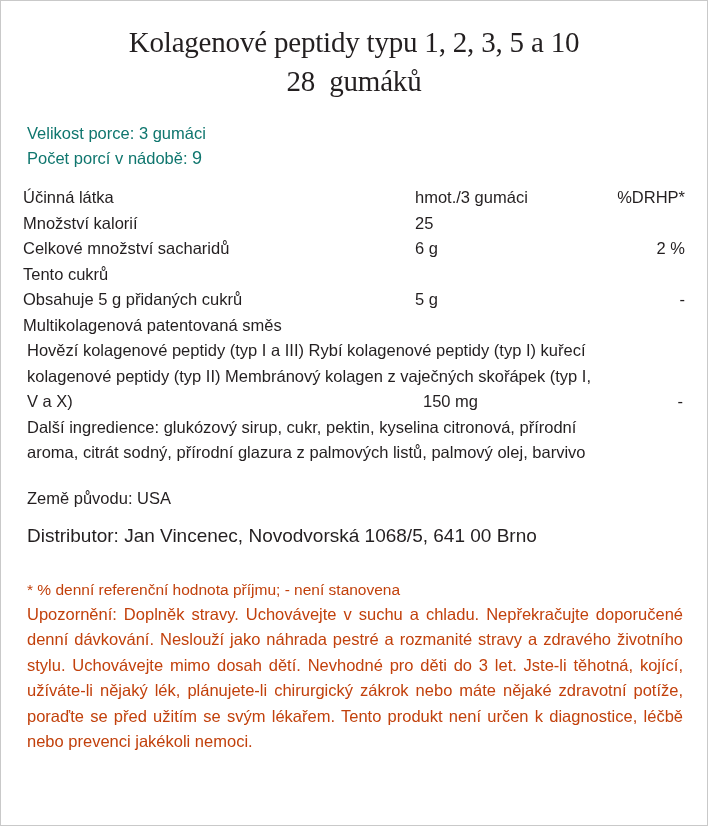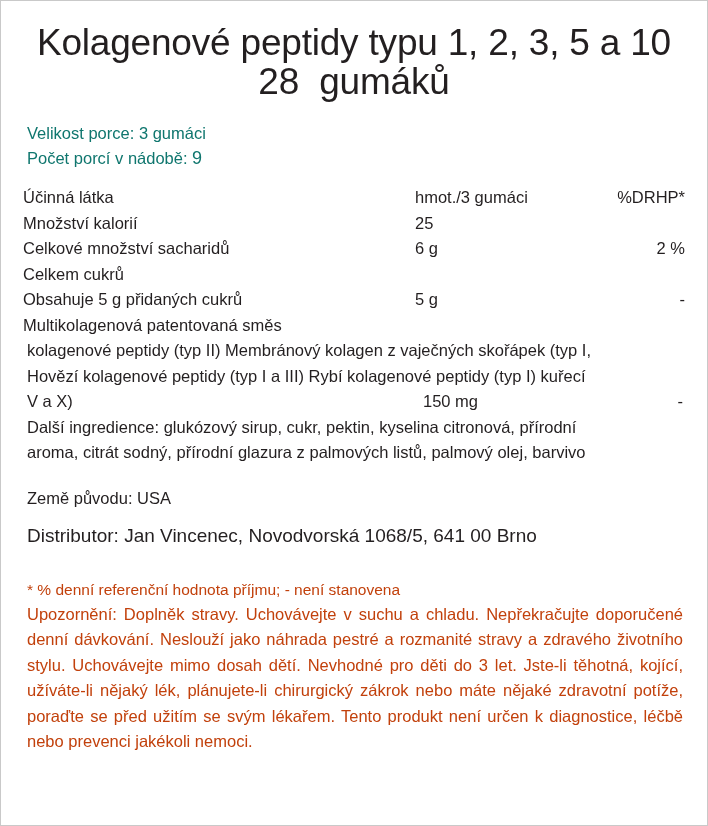--- a/index.html
+++ b/index.html
@@ -29,25 +29,26 @@
     box-sizing: border-box;
     padding: 0 22px;
   }
 
   
   .title-block {
     text-align: center;
     padding-top: 22px;
   }
   .title-line {
-    font-size: 37px;
+    font-size: 29px;
     line-height: 39px;
     letter-spacing: -0.2px;
     white-space: pre;
     color: #231f20;
+    font-family: Liberation Serif, serif;
   }
 
   
   .serving-block {
     margin-top: 20px;
     padding-left: 4px;
   }
   .serving-line {
     font-size: 16.5px;
     line-height: 25px;
@@ -157,40 +158,40 @@
           <td class="col-name">Množství kalorií</td>
           <td class="col-amount">25</td>
           <td class="col-dv"></td>
         </tr>
         <tr>
           <td class="col-name">Celkové množství sacharidů</td>
           <td class="col-amount">6 g</td>
           <td class="col-dv">2 %</td>
         </tr>
         <tr>
-          <td class="col-name">Celkem cukrů</td>
+          <td class="col-name">Tento cukrů</td>
           <td class="col-amount"></td>
           <td class="col-dv"></td>
         </tr>
         <tr>
           <td class="col-name">Obsahuje 5 g přidaných cukrů</td>
           <td class="col-amount">5 g</td>
           <td class="col-dv">-</td>
         </tr>
         <tr>
           <td class="col-name">Multikolagenová patentovaná směs</td>
           <td class="col-amount"></td>
           <td class="col-dv"></td>
         </tr>
       </tbody>
     </table>
 
     <div class="flow-block">
+      <div class="flow-line">Hovězí kolagenové peptidy (typ I a III) Rybí kolagenové peptidy (typ I) kuřecí</div>
       <div class="flow-line">kolagenové peptidy (typ II) Membránový kolagen z vaječných skořápek (typ I,</div>
-      <div class="flow-line">Hovězí kolagenové peptidy (typ I a III) Rybí kolagenové peptidy (typ I) kuřecí</div>
       <div class="flow-line">
         <span>V a X)</span>
         <span class="amount-col">150 mg</span>
         <span class="dv-col">-</span>
       </div>
     </div>
 
     <div class="flow-block">
       <div class="flow-line">Další ingredience: glukózový sirup, cukr, pektin, kyselina citronová, přírodní</div>
       <div class="flow-line">aroma, citrát sodný, přírodní glazura z palmových listů, palmový olej, barvivo</div>

